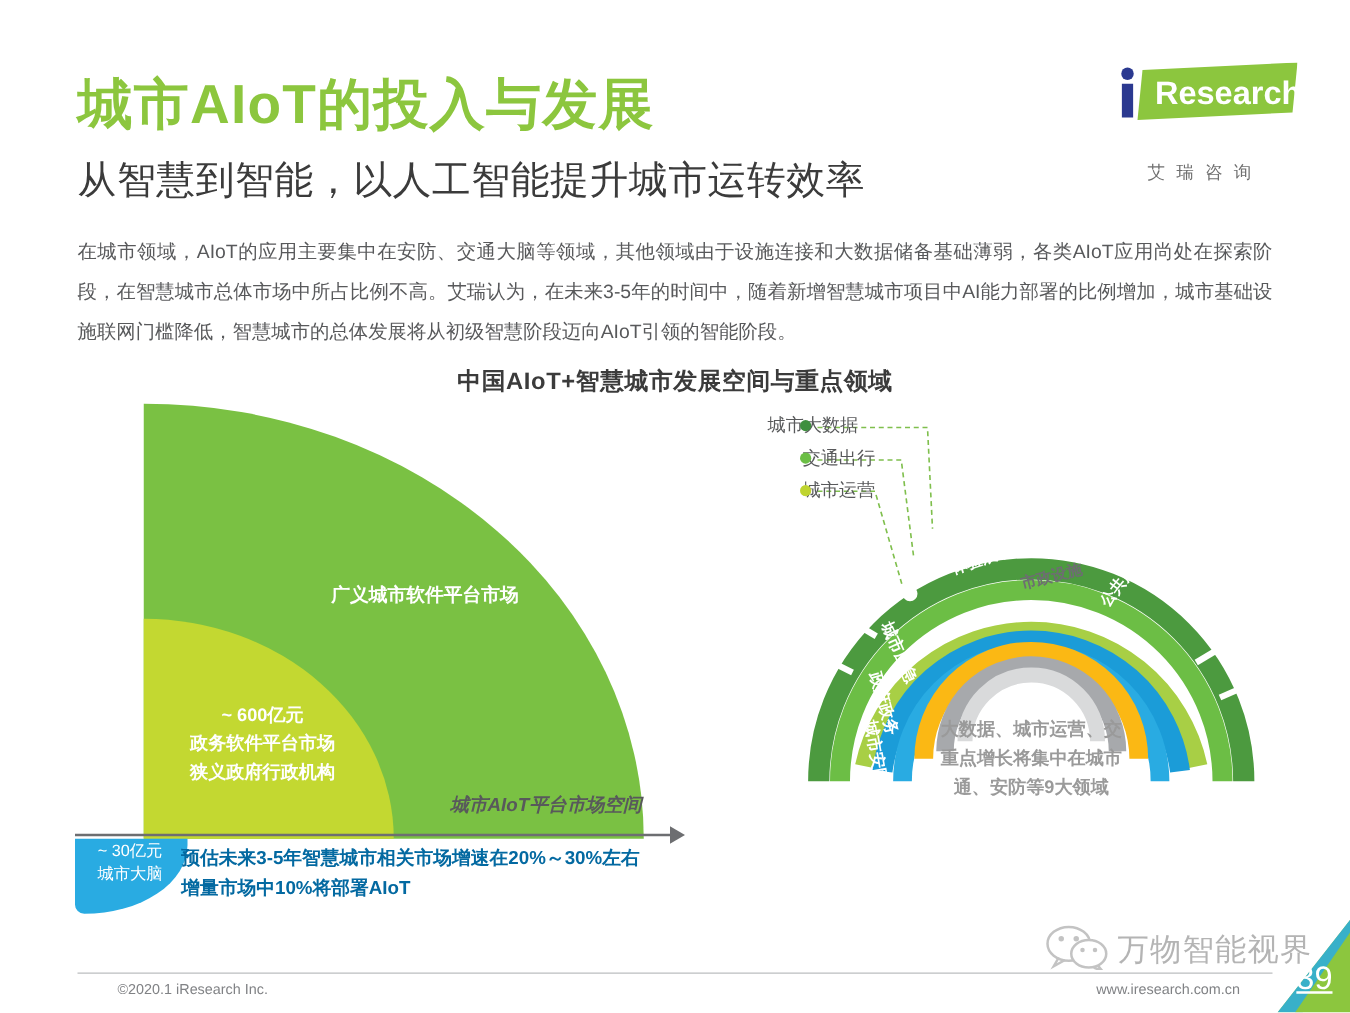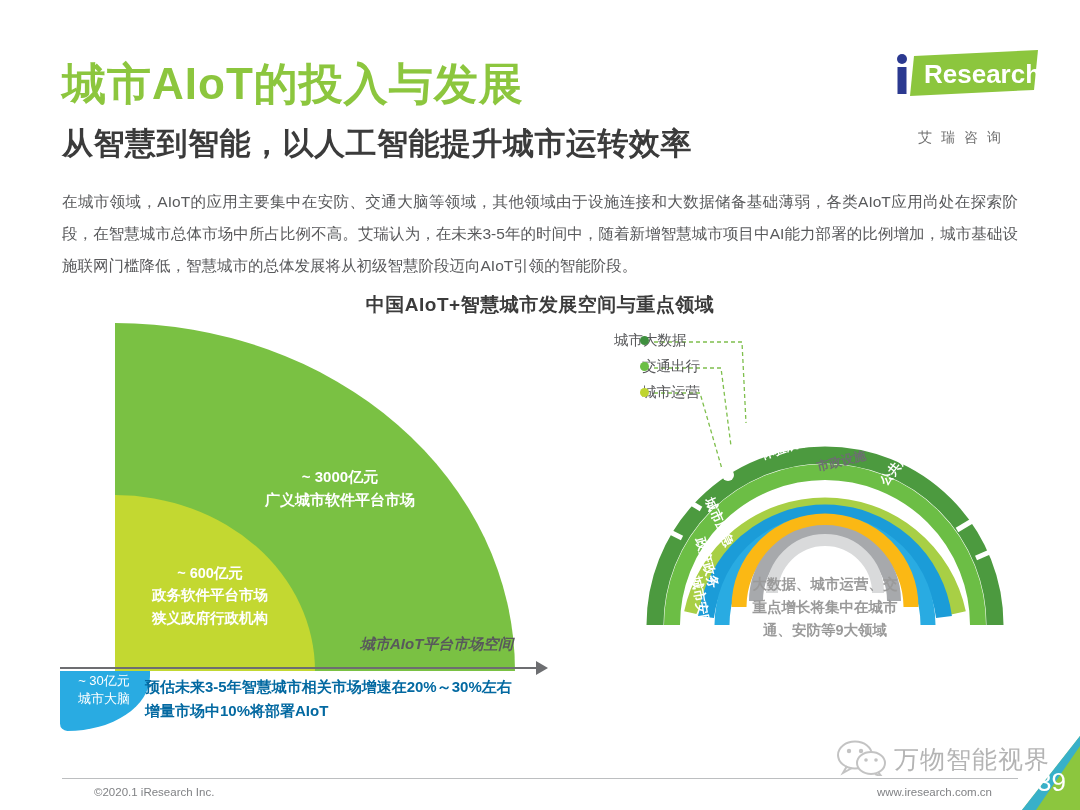--- a/index.html
+++ b/index.html
@@ -13,21 +13,21 @@
   .slide{position:absolute;inset:0;width:1080px;height:810px;}
 
   
   .title-main{
     position:absolute;left:62px;top:62px;
     font-size:44px;font-weight:bold;color:#8CC63E;
     letter-spacing:1px;line-height:1;white-space:nowrap;
   }
   .title-sub{
     position:absolute;left:62px;top:128px;
-    font-size:31px;font-weight:bold;color:#3b3b3b;
+    font-size:31px;font-weight:normal;color:#3b3b3b;
     letter-spacing:0.5px;line-height:1;white-space:nowrap;
   }
 
   
   .logo{position:absolute;left:888px;top:50px;width:150px;height:80px;}
   .logo-mark{position:absolute;left:0;top:0;width:150px;height:46px;}
   .logo-cn{
     position:absolute;left:6px;top:50px;width:140px;
     font-size:14px;color:#6f6f6f;letter-spacing:9px;text-align:center;
     white-space:nowrap;
@@ -135,21 +135,21 @@
   }
   .copyright{
     position:absolute;left:46px;top:786px;font-size:11.5px;color:#808285;margin-left:48px;
   }
   .site{
     position:absolute;right:88px;top:786px;font-size:11.5px;color:#808285;
   }
   .corner{position:absolute;right:0;bottom:0;width:78px;height:74px;}
   .page-num{
     position:absolute;right:14px;bottom:12px;
-    font-size:26px;color:#ffffff;font-weight:normal;
+    font-size:26px;color:#ffffff;font-weight:normal;text-decoration:underline;
   }
 </style>
 </head>
 <body>
 
 <div class="slide">
 
   <div class="title-main">城市AIoT的投入与发展</div>
   <div class="title-sub">从智慧到智能，以人工智能提升城市运转效率</div>
 
@@ -166,21 +166,20 @@
   <div class="body-text">在城市领域，AIoT的应用主要集中在安防、交通大脑等领域，其他领域由于设施连接和大数据储备基础薄弱，各类AIoT应用尚处在探索阶段，在智慧城市总体市场中所占比例不高。艾瑞认为，在未来3-5年的时间中，随着新增智慧城市项目中AI能力部署的比例增加，城市基础设施联网门槛降低，智慧城市的总体发展将从初级智慧阶段迈向AIoT引领的智能阶段。</div>
 
   <div class="chart-title">中国AIoT+智慧城市发展空间与重点领域</div>
 
   <div class="qc-wrap">
     <div class="qc-big"></div>
     <div class="qc-small"></div>
     <div class="qc-blue"></div>
 
     <div class="lbl-3000">
-      <div>~ 3000亿元</div>
       <div>广义城市软件平台市场</div>
     </div>
 
     <div class="lbl-600">
       <div>~ 600亿元</div>
       <div>政务软件平台市场</div>
       <div>狭义政府行政机构</div>
     </div>
 
     <div class="lbl-30">

